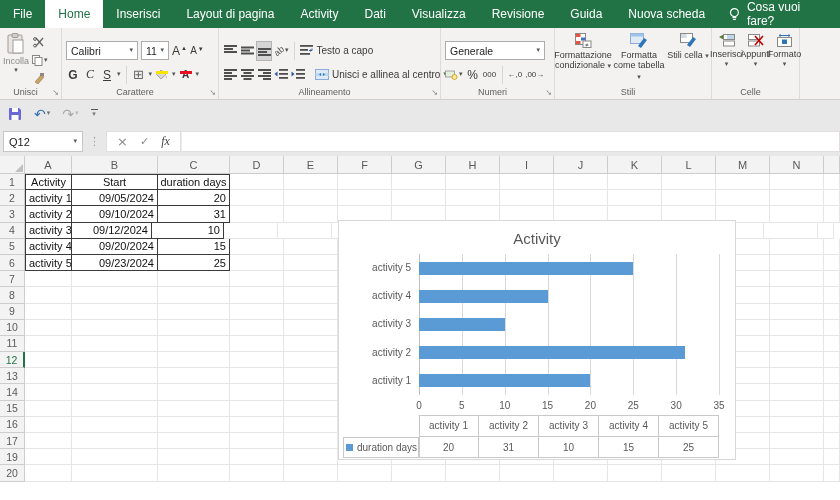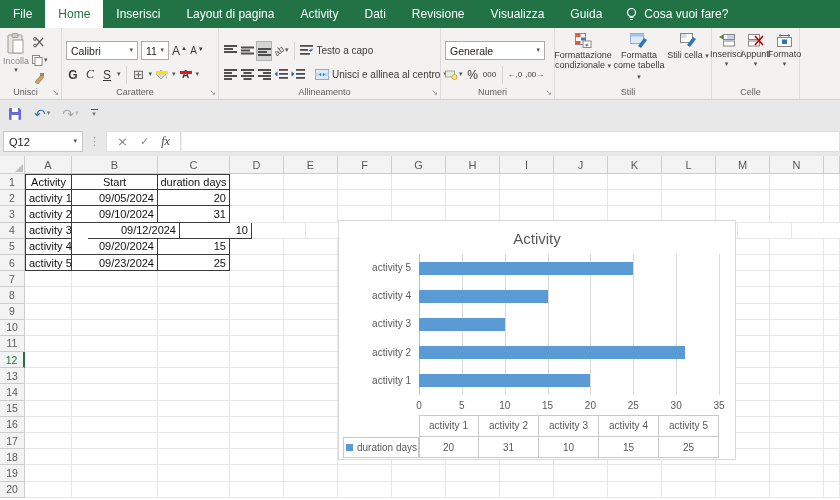--- a/index.html
+++ b/index.html
@@ -98,23 +98,24 @@
 </head>
 <body>
 
 <div class="tabstrip">
   <div class="tab">File</div>
   <div class="tab active">Home</div>
   <div class="tab">Inserisci</div>
   <div class="tab">Layout di pagina</div>
   <div class="tab">Activity</div>
   <div class="tab">Dati</div>
+  <div class="tab">Visualizza</div>
   <div class="tab">Revisione</div>
-  <div class="tab">Visualizza</div>
   <div class="tab">Guida</div>
+  <div class="tab">Nuova scheda</div>
   <div class="searchbox">
     <svg width="13" height="15" viewBox="0 0 13 15">
       <circle cx="6.5" cy="5.5" r="4" fill="none" stroke="#fff" stroke-width="1.2"></circle>
       <path d="M4.5 10.5 h4 M5 12.5 h3" stroke="#fff" stroke-width="1.2" fill="none"></path>
     </svg>
     <span>Cosa vuoi fare?</span>
   </div>
 </div>
 
 <div class="ribbon">
@@ -496,21 +497,21 @@
       <div class="cell" style="width: 54px;"></div>
       <div class="cell" style="width: 54px;"></div>
       <div class="cell" style="width: 54px;"></div>
       <div class="cell" style="width: 54px;"></div>
       <div class="cell" style="width: 54px;"></div>
       <div class="cell" style="width: 16px;"></div>
     </div>
     <div class="g-row body">
       <div class="rh" style="width: 25px;">4</div>
       <div class="cell lt tb tb-l" style="width: 47px;">activity 3</div>
-      <div class="cell rt tb" style="width: 92px; margin-left: 16px;">09/12/2024</div>
+      <div class="cell rt tb" style="width: 80px;">09/12/2024</div>
       <div class="cell rt tb" style="width: 72px;">10</div>
       <div class="cell" style="width: 54px;"></div>
       <div class="cell" style="width: 54px;"></div>
       <div class="cell" style="width: 54px;"></div>
       <div class="cell" style="width: 54px;"></div>
       <div class="cell" style="width: 54px;"></div>
       <div class="cell" style="width: 54px;"></div>
       <div class="cell" style="width: 54px;"></div>
       <div class="cell" style="width: 54px;"></div>
       <div class="cell" style="width: 54px;"></div>
@@ -729,38 +730,20 @@
       <div class="cell" style="width: 54px;"></div>
       <div class="cell" style="width: 54px;"></div>
       <div class="cell" style="width: 54px;"></div>
       <div class="cell" style="width: 54px;"></div>
       <div class="cell" style="width: 54px;"></div>
       <div class="cell" style="width: 54px;"></div>
       <div class="cell" style="width: 16px;"></div>
     </div>
     <div class="g-row body">
       <div class="rh" style="width: 25px;">17</div>
-      <div class="cell" style="width: 47px;"></div>
-      <div class="cell" style="width: 86px;"></div>
-      <div class="cell" style="width: 72px;"></div>
-      <div class="cell" style="width: 54px;"></div>
-      <div class="cell" style="width: 54px;"></div>
-      <div class="cell" style="width: 54px;"></div>
-      <div class="cell" style="width: 54px;"></div>
-      <div class="cell" style="width: 54px;"></div>
-      <div class="cell" style="width: 54px;"></div>
-      <div class="cell" style="width: 54px;"></div>
-      <div class="cell" style="width: 54px;"></div>
-      <div class="cell" style="width: 54px;"></div>
-      <div class="cell" style="width: 54px;"></div>
-      <div class="cell" style="width: 54px;"></div>
-      <div class="cell" style="width: 16px;"></div>
-    </div>
-    <div class="g-row body">
-      <div class="rh" style="width: 25px;">18</div>
       <div class="cell" style="width: 47px;"></div>
       <div class="cell" style="width: 86px;"></div>
       <div class="cell" style="width: 72px;"></div>
       <div class="cell" style="width: 54px;"></div>
       <div class="cell" style="width: 54px;"></div>
       <div class="cell" style="width: 54px;"></div>
       <div class="cell" style="width: 54px;"></div>
       <div class="cell" style="width: 54px;"></div>
       <div class="cell" style="width: 54px;"></div>
       <div class="cell" style="width: 54px;"></div>

